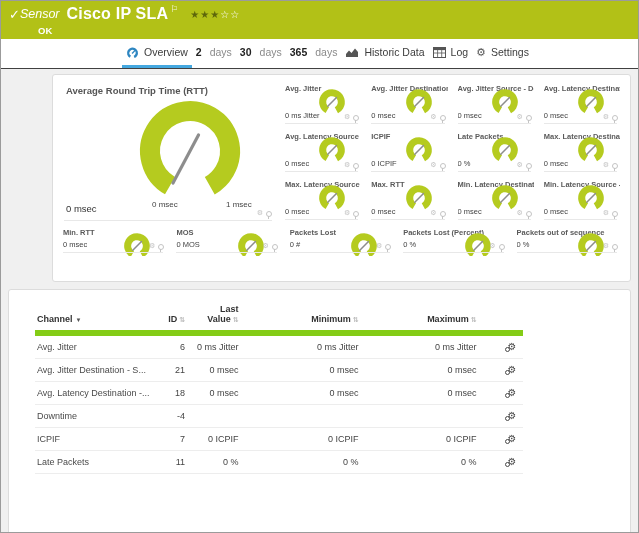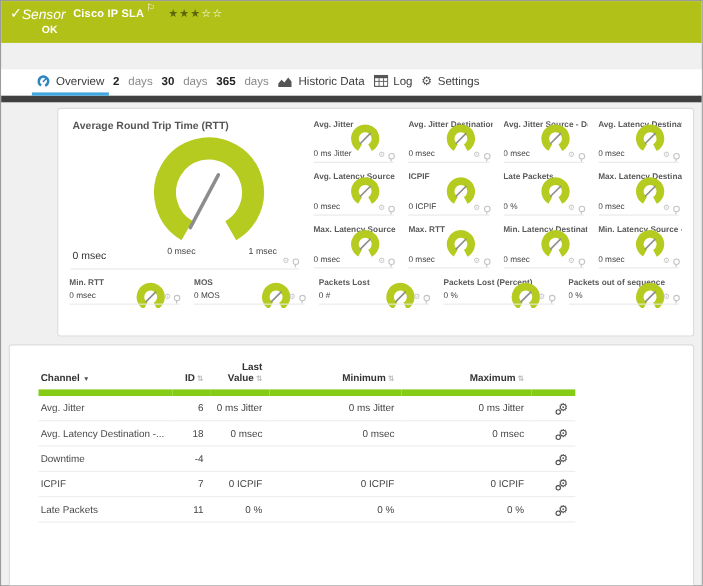--- a/index.html
+++ b/index.html
@@ -4,30 +4,30 @@
 <style>
   html,body{margin:0;padding:0;background:#fff;}
   .page{width:637px;height:531px;border:1px solid #9b9b9b;background:#f0f0f0;
         font-family:"Liberation Sans",sans-serif;overflow:hidden;position:relative;}
 
   
   .topbar{height:38px;background:#b2c117;color:#fff;box-sizing:border-box;padding:4px 10px 0 8px;}
   .tb-line1{display:flex;align-items:center;}
   .check-icon{font-size:13px;font-weight:bold;font-family:"DejaVu Sans",sans-serif;}
   .tb-kind{font-style:italic;font-size:12.5px;}
-  .tb-title{font-size:10px;font-weight:bold;margin-left:7px;letter-spacing:.2px;}
+  .tb-title{font-size:16px;font-weight:bold;margin-left:7px;letter-spacing:.2px;}
   .flag-icon{font-size:9px;font-family:"DejaVu Sans",sans-serif;position:relative;top:-5px;margin-left:2px;}
   .stars{margin-left:12px;font-size:10px;letter-spacing:1px;font-family:"DejaVu Sans",sans-serif;}
   .stars .filled{color:rgba(40,46,5,.62);}
   .stars .empty{color:#fff;}
   .tb-status{font-size:9.5px;font-weight:bold;margin:2px 0 0 29px;}
 
   
-  .tabbar{height:30px;background:#fff;display:flex;justify-content:flex-start;
-          padding:0 12px 0 28px;border-bottom:6px solid #404040;box-sizing:border-box;margin-top:24px;}
+  .tabbar{height:30px;background:#fff;display:flex;justify-content:center;
+          padding:0 12px 0 28px;border-bottom:1px solid #404040;box-sizing:border-box;}
   .tab{display:flex;align-items:center;gap:5px;font-size:10.5px;color:#3c3c3c;
        padding:0 4px;cursor:pointer;border-bottom:3px solid transparent;box-sizing:border-box;}
   .tab.active{border-bottom-color:#44a8e0;}
   .tab .num{font-weight:bold;color:#222;}
   .tab .daylab{color:#8a8a8a;margin-left:3px;}
   .tabicon{flex:0 0 auto;}
   .gear-glyph{font-family:"DejaVu Sans",sans-serif;font-size:11px;color:#555;}
 
   
   .content{padding:5px 7px;}
@@ -412,20 +412,28 @@
         <tbody>
           <tr>
             <td class="ch">Avg. Jitter</td>
             <td>6</td>
             <td>0 ms Jitter</td>
             <td>0 ms Jitter</td>
             <td>0 ms Jitter</td>
             <td class="set"><span class="rowgear">⚙</span></td>
           </tr>
           <tr>
+            <td class="ch">Avg. Jitter Destination - S...</td>
+            <td>21</td>
+            <td>0 msec</td>
+            <td>0 msec</td>
+            <td>0 msec</td>
+            <td class="set"><span class="rowgear">⚙</span></td>
+          </tr>
+          <tr>
             <td class="ch">Avg. Latency Destination -...</td>
             <td>18</td>
             <td>0 msec</td>
             <td>0 msec</td>
             <td>0 msec</td>
             <td class="set"><span class="rowgear">⚙</span></td>
           </tr>
           <tr>
             <td class="ch">Downtime</td>
             <td>-4</td>

